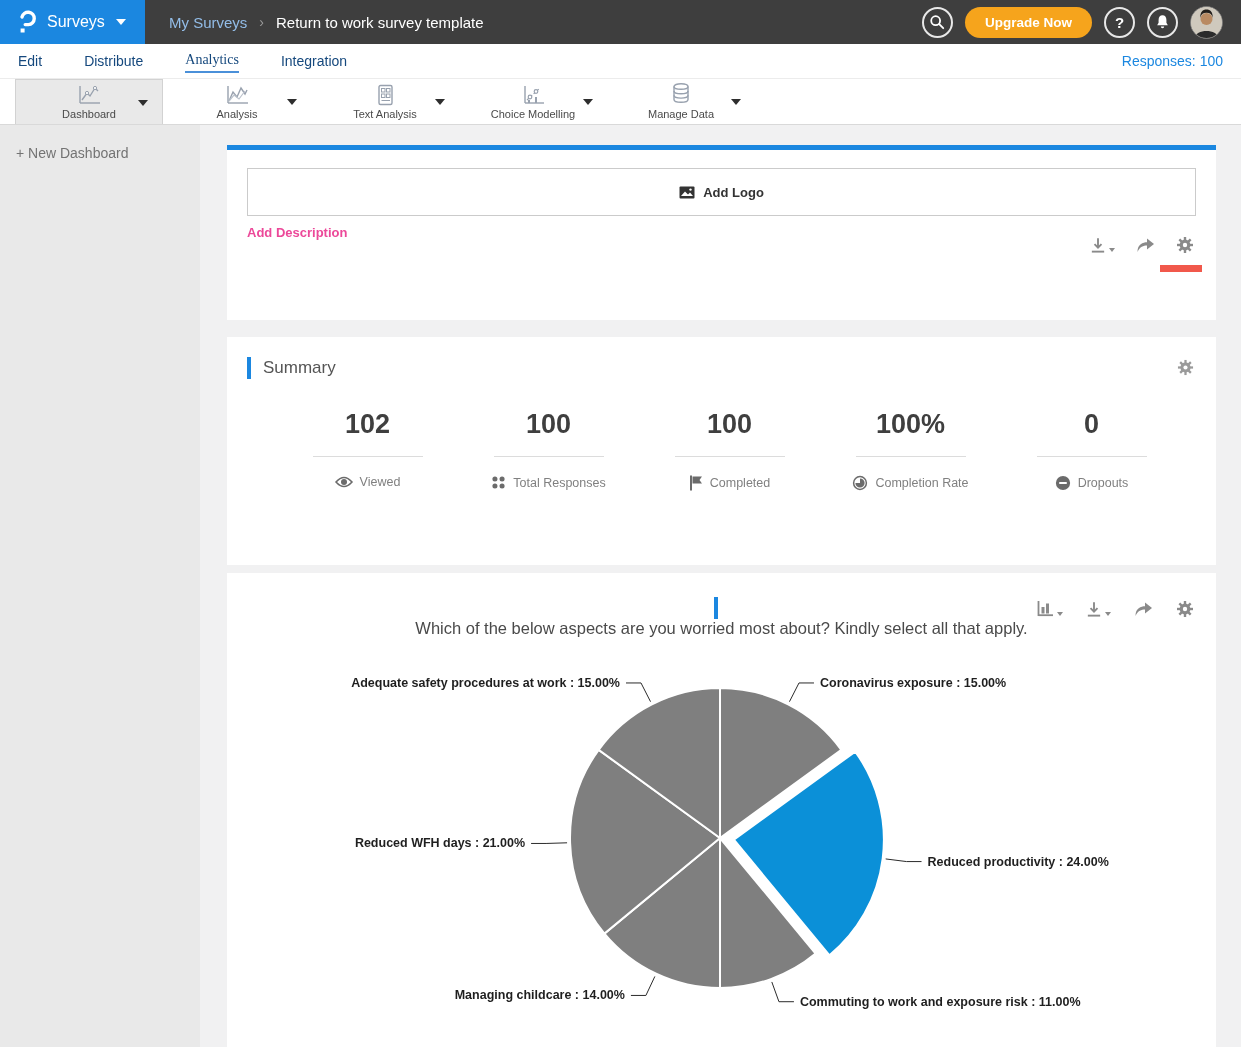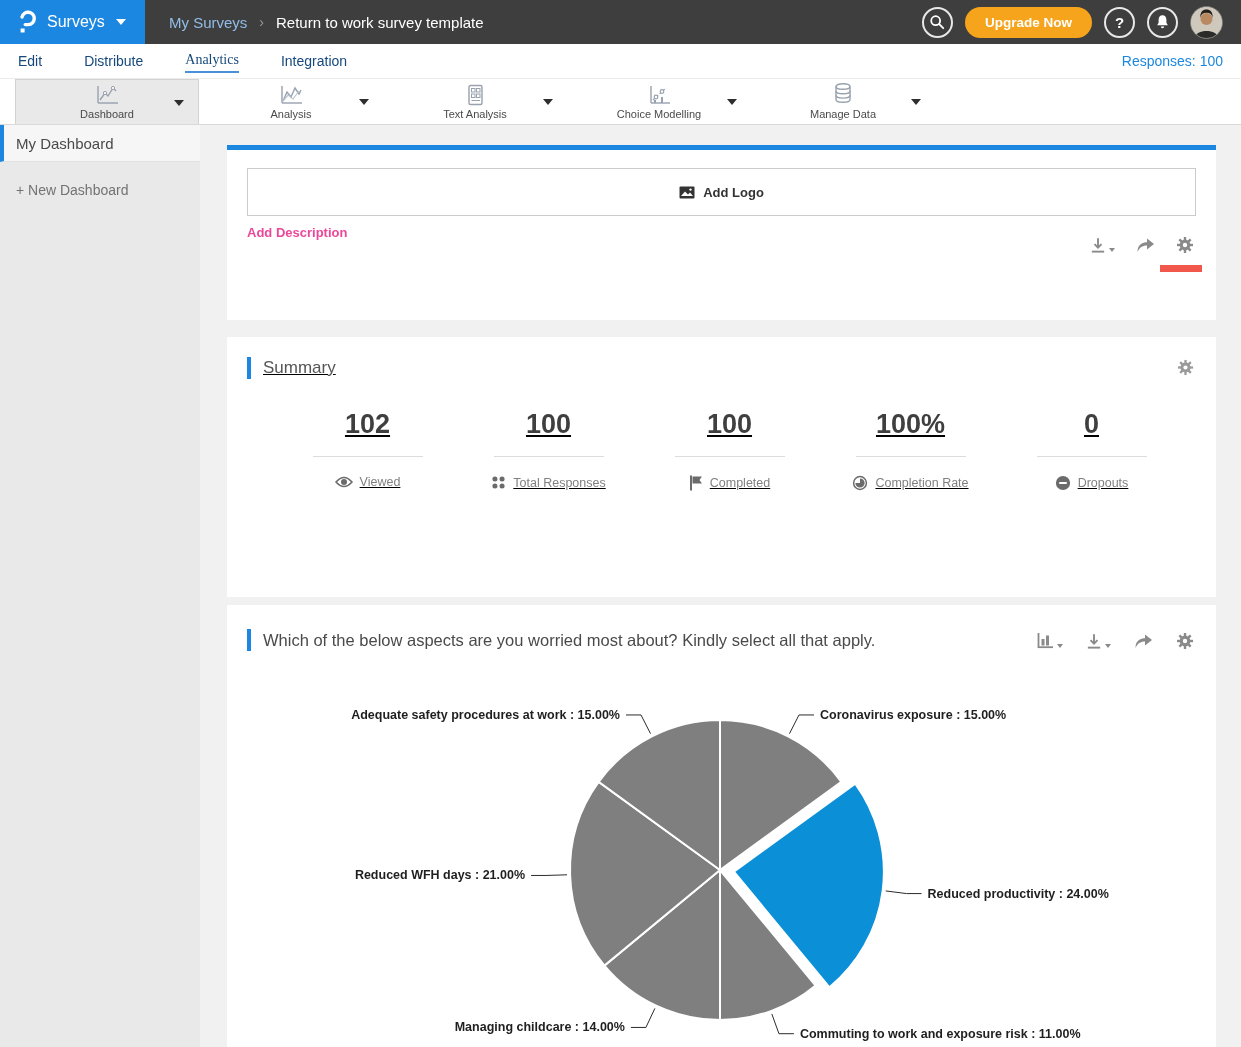--- a/index.html
+++ b/index.html
@@ -30,21 +30,21 @@
   
   .survey-nav { height:34px; background:#fff; display:flex; align-items:center; padding:0 18px; }
   .nav-item { color:#15487d; font-size:14px; font-weight:500; margin-right:42px;
     cursor:pointer; padding:3px 0; }
   .nav-item.active { border-bottom:2px solid #4a90d9;font-family:Liberation Serif, serif; }
   .responses { margin-left:auto; color:#1b87e0; font-size:14px; font-weight:500; }
 
   
   .toolbar { height:47px; background:#fff; border-bottom:1px solid #d9d9d9; border-top:1px solid #ececec;
     display:flex; padding-left:15px; }
-  .tb-group { width:184px; position:relative; display:flex; flex-direction:column;
+  .tb-group { width:148px; position:relative; display:flex; flex-direction:column;
     align-items:center; justify-content:center; cursor:pointer; }
   .tb-group.active { background:#e9e9e9; border:1px solid #d2d2d2; border-bottom:none; }
   .tb-icon { height:22px; display:flex; align-items:flex-end; justify-content:center; }
   .tb-label { font-size:11px; color:#4a4a4a; margin-top:2px; }
   .tb-caret { position:absolute; right:14px; top:20px; width:0; height:0;
     border-left:5px solid transparent; border-right:5px solid transparent; border-top:6px solid #2e2e2e; }
 
   
   .content { display:flex; height:922px; }
   .sidebar { width:200px; background:#e9e9e9; }
@@ -65,35 +65,35 @@
   .add-desc { color:#ec4899; font-size:13px; font-weight:bold; margin-top:9px; cursor:pointer; }
   .p1-icons { position:absolute; right:22px; top:86px; display:flex; gap:20px; align-items:flex-start; }
   .icon-btn { cursor:pointer; display:flex; align-items:flex-end; gap:2px; }
   .mini-caret { width:0; height:0; border-left:3.5px solid transparent; border-right:3.5px solid transparent;
     border-top:4.5px solid #8a8a8a; margin-bottom:2px; }
   .red-bar { position:absolute; right:14px; top:115px; width:42px; height:7px; background:#f1584b; }
 
   .gap17 { height:17px; } .gap8 { height:8px; }
 
   
-  .summary-card { height:260px; padding:20px 4px 0 20px; position:relative;text-decoration:underline; }
+  .summary-card { height:228px; padding:20px 4px 0 20px; position:relative; }
   .card-head { display:flex; align-items:center; }
   .accent { width:4px; height:22px; background:#1b87e0; margin-right:12px; }
   .card-title { font-size:17px; color:#555; font-weight:500; }
   .head-gear { position:absolute; right:22px; top:22px; cursor:pointer; }
   .stats { display:flex; margin-top:30px; padding:0 30px; }
   .stat { flex:1; text-align:center; }
   .stat-value { font-size:27px; font-weight:bold; color:#3f3f3f; }
   .stat-div { width:110px; border-top:1px solid #dcdcdc; margin:16px auto 18px auto; }
   .stat-label-row { display:flex; align-items:center; justify-content:center; gap:7px; }
   .stat-label { font-size:12.5px; color:#808080; }
 
   
   .chart-card { height:474px; position:relative; padding:24px 20px 0 20px; }
-  .chart-head { display:flex; align-items:center; }
+  .chart-head { display:flex; align-items:center;flex-direction:column; }
   .chart-title { font-size:16.5px; color:#4a4a4a; font-weight:500; }
   .chart-icons { position:absolute; right:22px; top:27px; display:flex; gap:22px; align-items:flex-end; }
   .pie-wrap { position:absolute; left:0; top:0; width:989px; height:474px; }
   .pie-label { font-size:12.5px; font-weight:bold; fill:#1f1f1f; }
 </style>
 </head>
 <body>
 
 <div class="header">
   <div class="logo-box">
@@ -211,23 +211,20 @@
         <path d="M6 13.3 a7 2.8 0 0 0 14 0" fill="none" stroke="#98a1ae" stroke-width="1.4"></path>
       </svg>
     </span>
     <span class="tb-label">Manage Data</span>
     <span class="tb-caret"></span>
   </div>
 </div>
 
 <div class="content">
   <div class="sidebar">
-    <div class="sb-item">
-      <span>My Dashboard</span>
-    </div>
     <div class="sb-new">+ New Dashboard</div>
   </div>
 
   <div class="main">
     <div class="main-col">
       <div class="blue-bar"></div>
 
       <div class="panel panel-1">
         <div class="addlogo-box">
           <svg width="16" height="13" viewBox="0 0 16 13">

